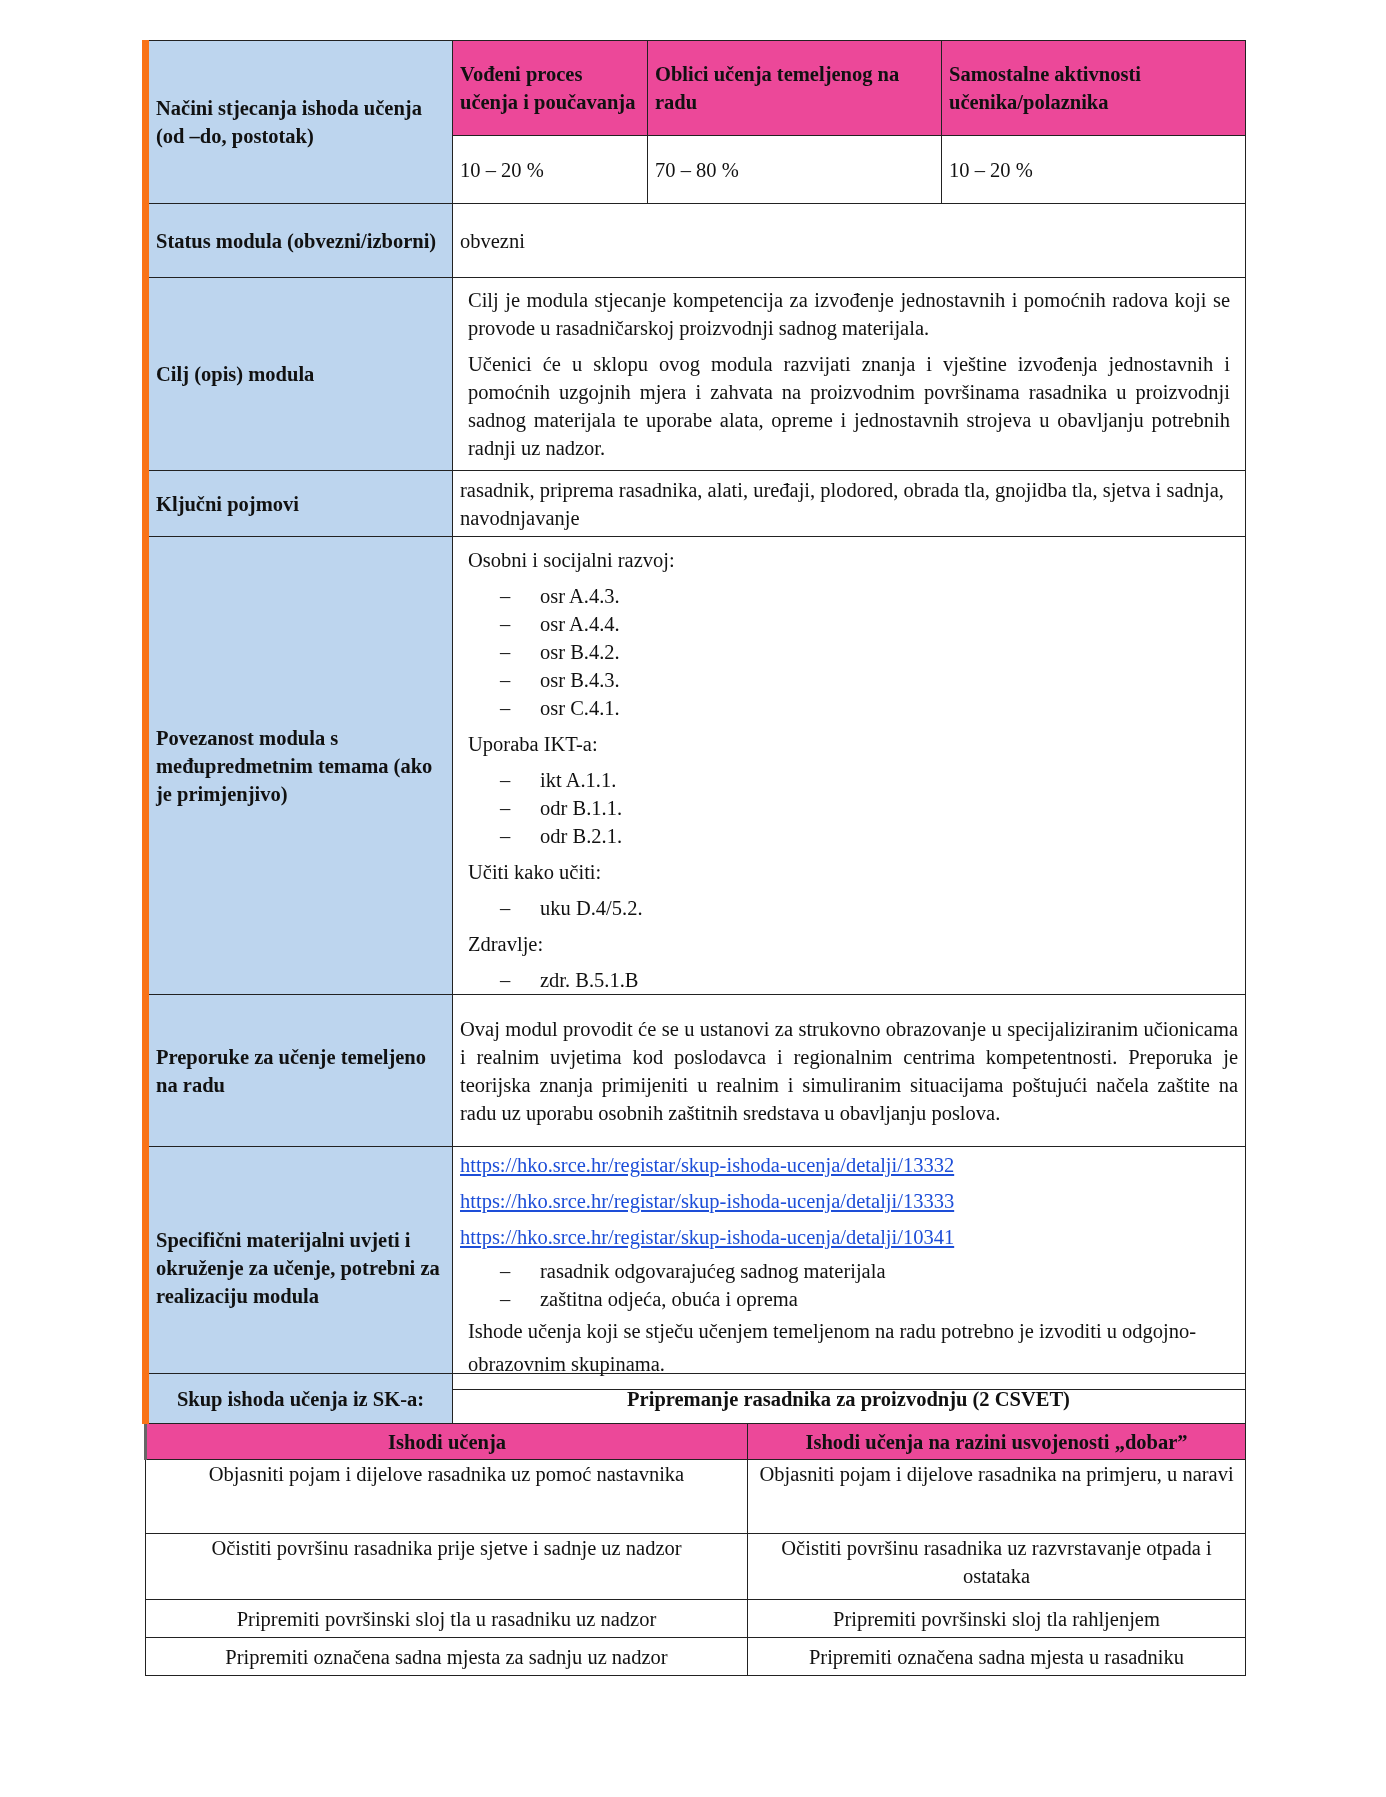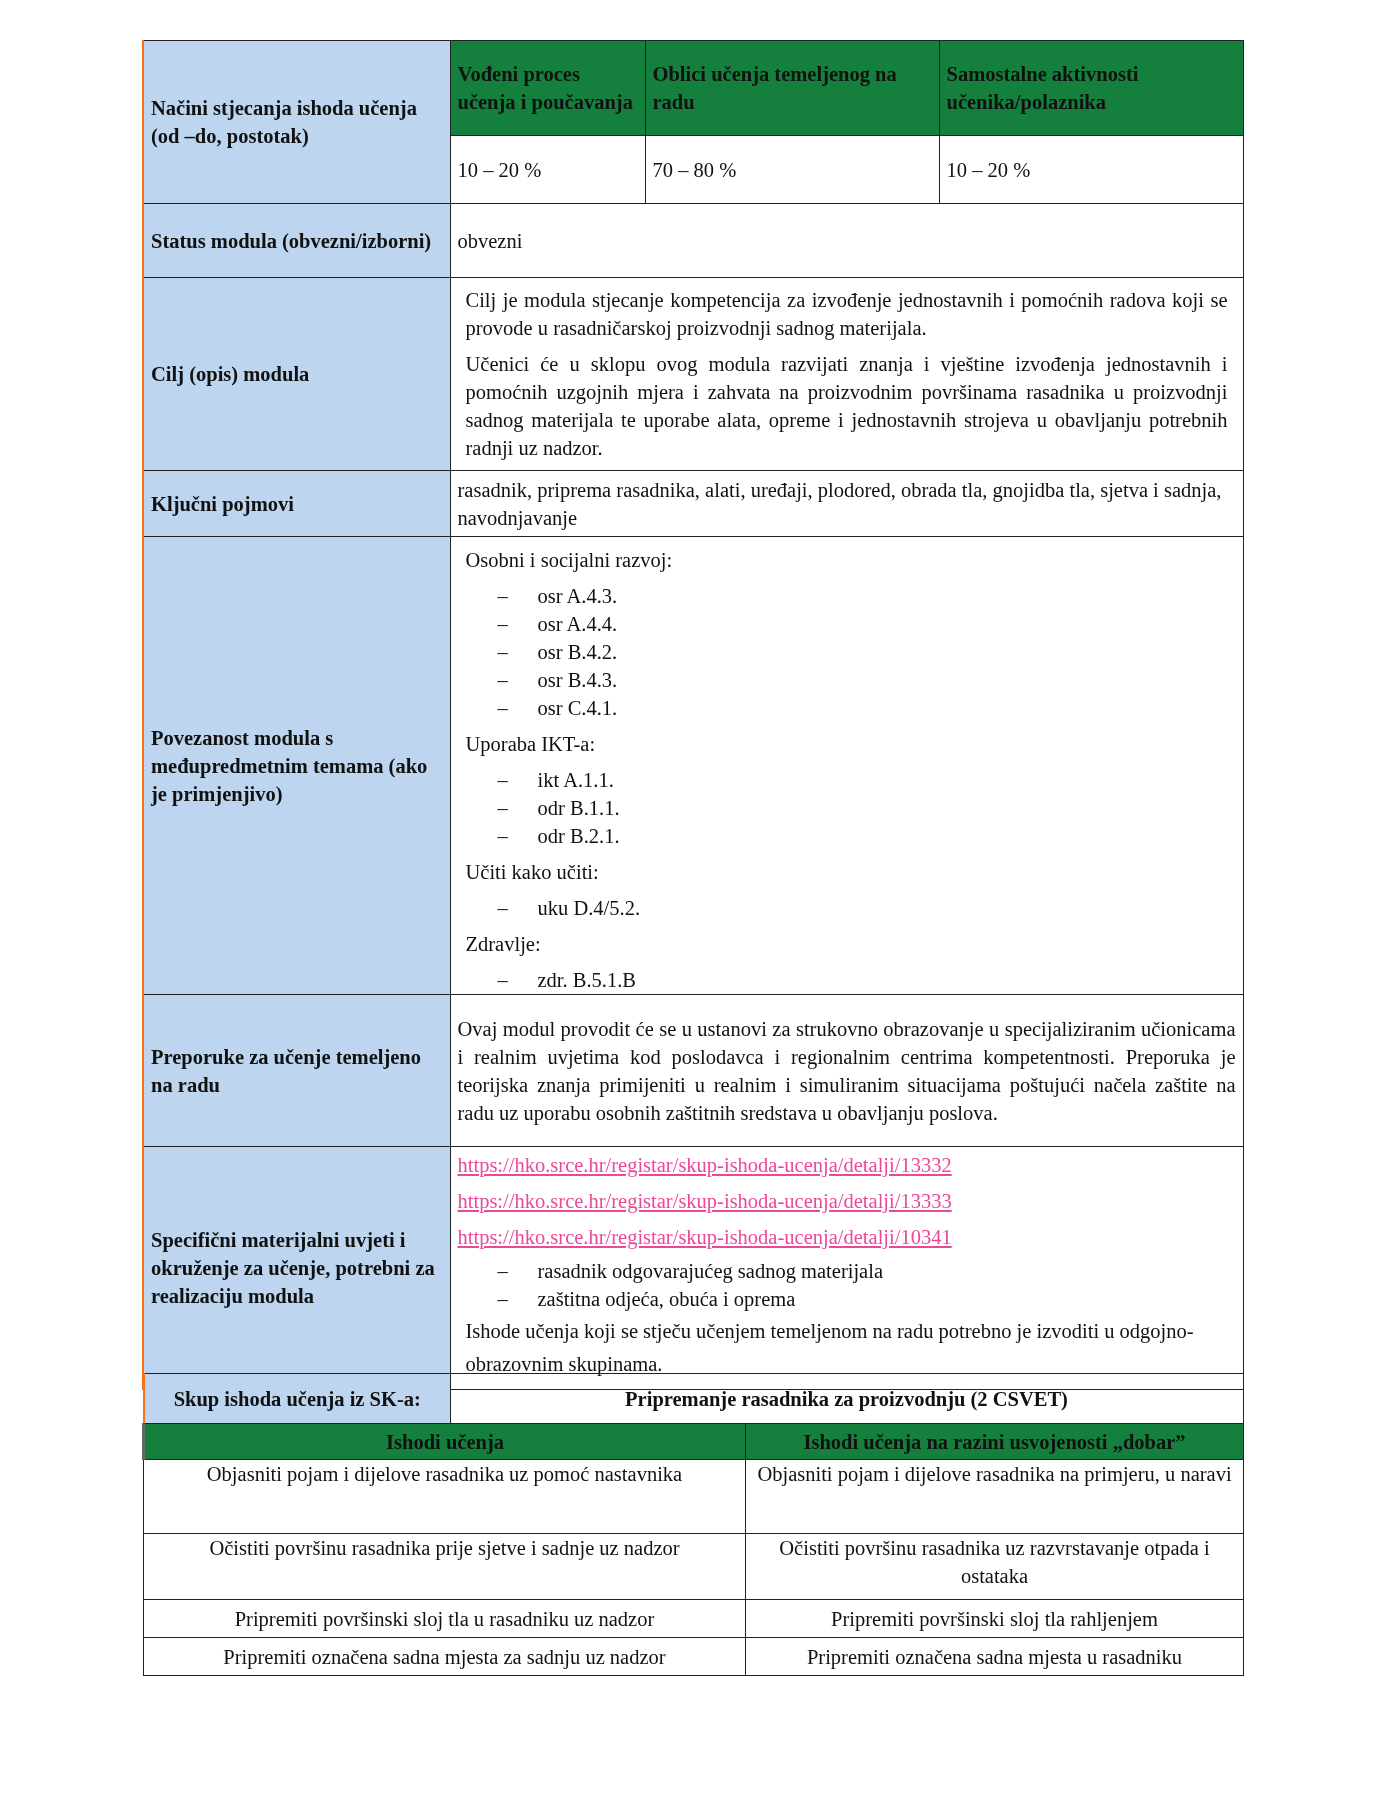--- a/index.html
+++ b/index.html
@@ -1,27 +1,27 @@
 <!DOCTYPE html>
 <html><head>
   <meta charset="utf-8">
   <style>
     html, body { margin: 0; padding: 0; background: #ffffff; }
     body { width: 1386px; height: 1797px; position: relative; font-family: "Liberation Serif", "DejaVu Serif", serif; color: #111; }
     table { border-collapse: collapse; position: absolute; left: 142px; width: 1100px; table-layout: fixed; }
     td { border: 1.5px solid #222; vertical-align: middle; padding: 0 7px; font-size: 20.5px; line-height: 28px; }
-    td.lbl { background: #bdd5ee; font-weight: bold; border-left: 2px solid #f97316; }
-    td.hdr { background: #15803d; font-weight: bold; }
+    td.lbl { background: #bdd5ee; font-weight: bold; border-left: 7px solid #f97316; }
+    td.hdr { background: #ec4899; font-weight: bold; }
     td.center { text-align: left; }
     .justify { text-align: justify; }
     p { margin: 8px; }
     .p-gap { margin-top: 6px; }
     .sub { padding-left: 40px; display: flex; }
     .sub .dash { width: 40px; flex: 0 0 40px; }
-    a.link { color: #ec4899; text-decoration: underline; display: block; line-height: 36px; }
+    a.link { color: #1d4ed8; text-decoration: underline; display: block; line-height: 36px; }
     #t1 { top: 40px; }
     #t2 { top: 1373px; text-align: center; }
     .row-h-top1 { height: 95px; }
     .row-h-top2 { height: 68px; }
   </style>
 </head>
 <body>
 
 <table id="t1">
   <colgroup>

